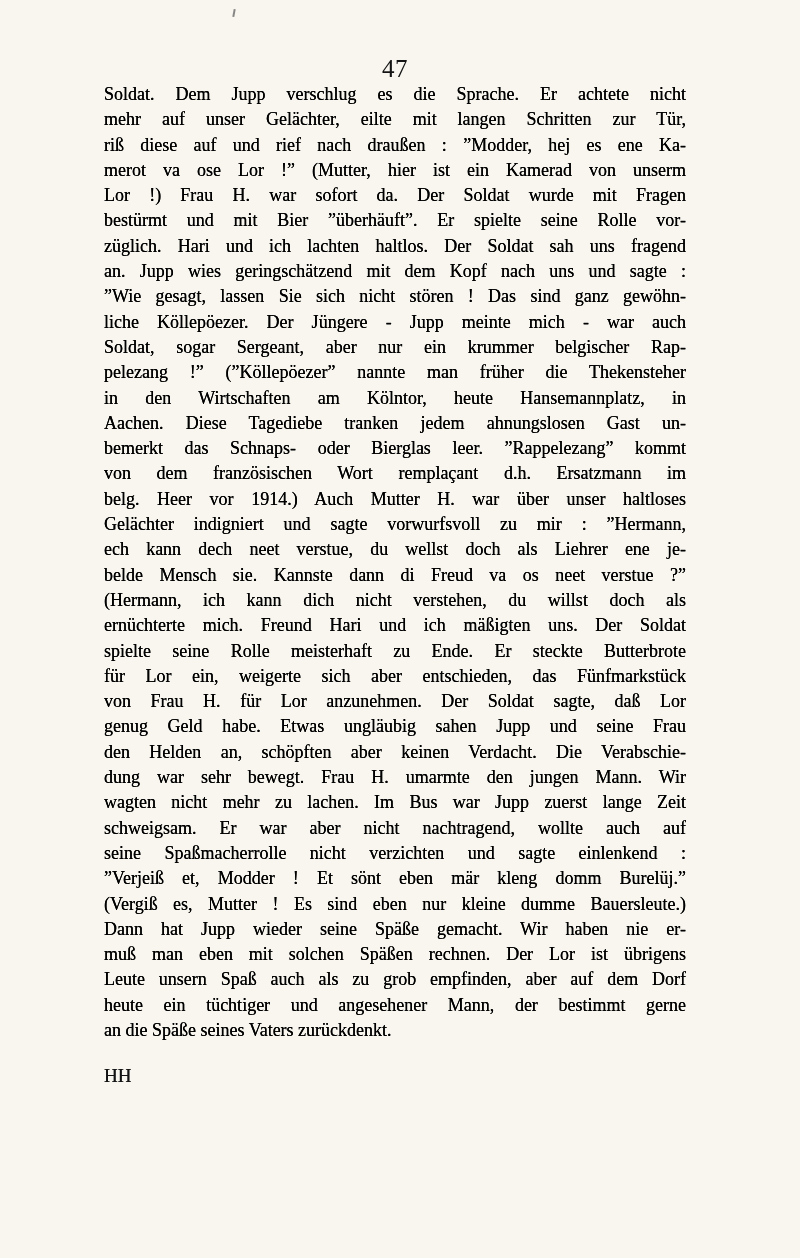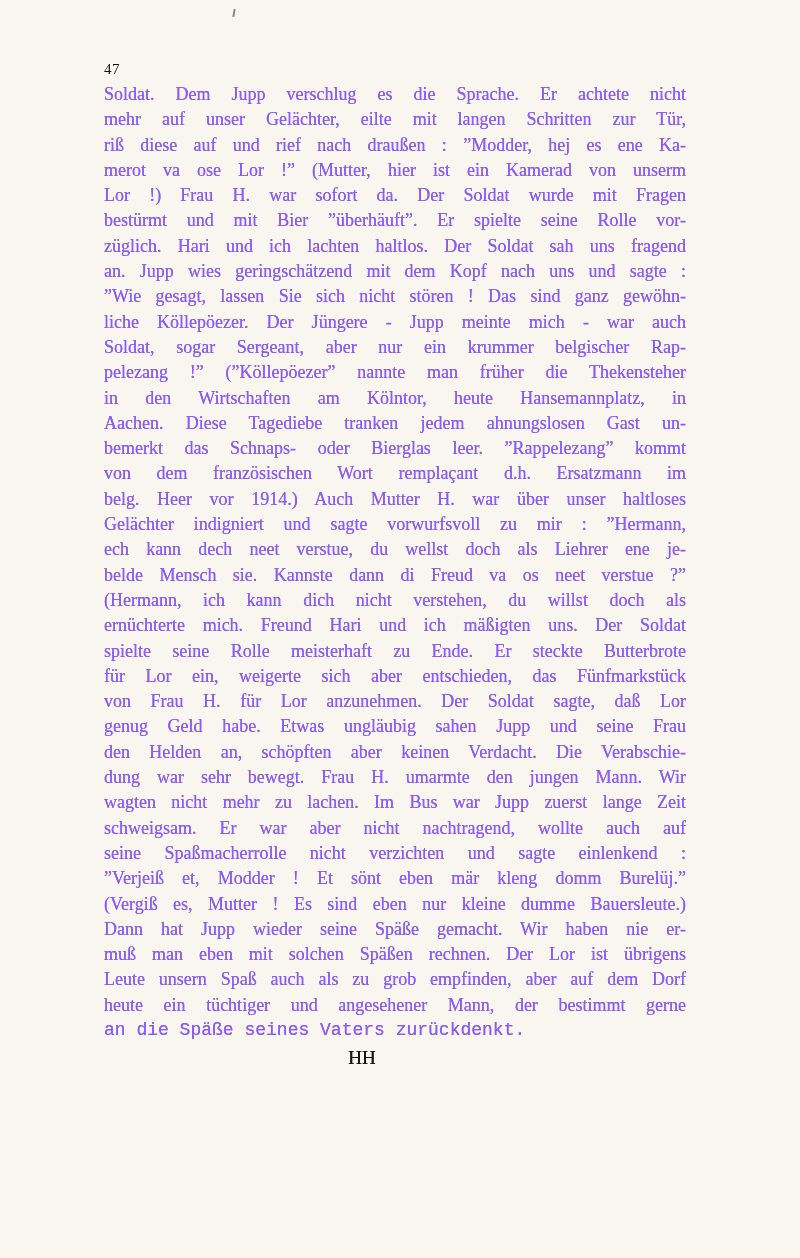--- a/index.html
+++ b/index.html
@@ -25,48 +25,47 @@
     opacity: 0.65;
     transform: rotate(10deg);
   }
   .content {
     position: absolute;
     left: 104px;
     top: 56px;
     width: 582px;
   }
   .page-number {
-    text-align: left;
-    font-size: 15px;
+    text-align: center;
+    font-size: 25px;
     line-height: 26px;
     height: 26px;
     letter-spacing: 0.5px;
     color: #141414;
   }
   .text-block {
     text-shadow: 0 0 0.45px currentColor; 
   }
   .line {
     font-size: 18px;
     line-height: 25.3px;
     text-align: justify;
     text-align-last: justify;
-    color: #8b5cf6;
+    color: #000000;
   }
   .line.last {
     text-align: justify;
     text-align-last: left;
-    font-family: Liberation Mono, monospace;
   }
   .signature {
     font-size: 19px;
     line-height: 26px;
-    text-align: center;
+    text-align: left;
     padding-right: 66px;
-    margin-top: 2px;
+    margin-top: 20px;
     color: #141414;
     text-shadow: 0 0 0.45px currentColor;
   }
 </style>
 </head>
 <body>
 
 <div class="scan-speck"></div>
 
 <div class="content">

